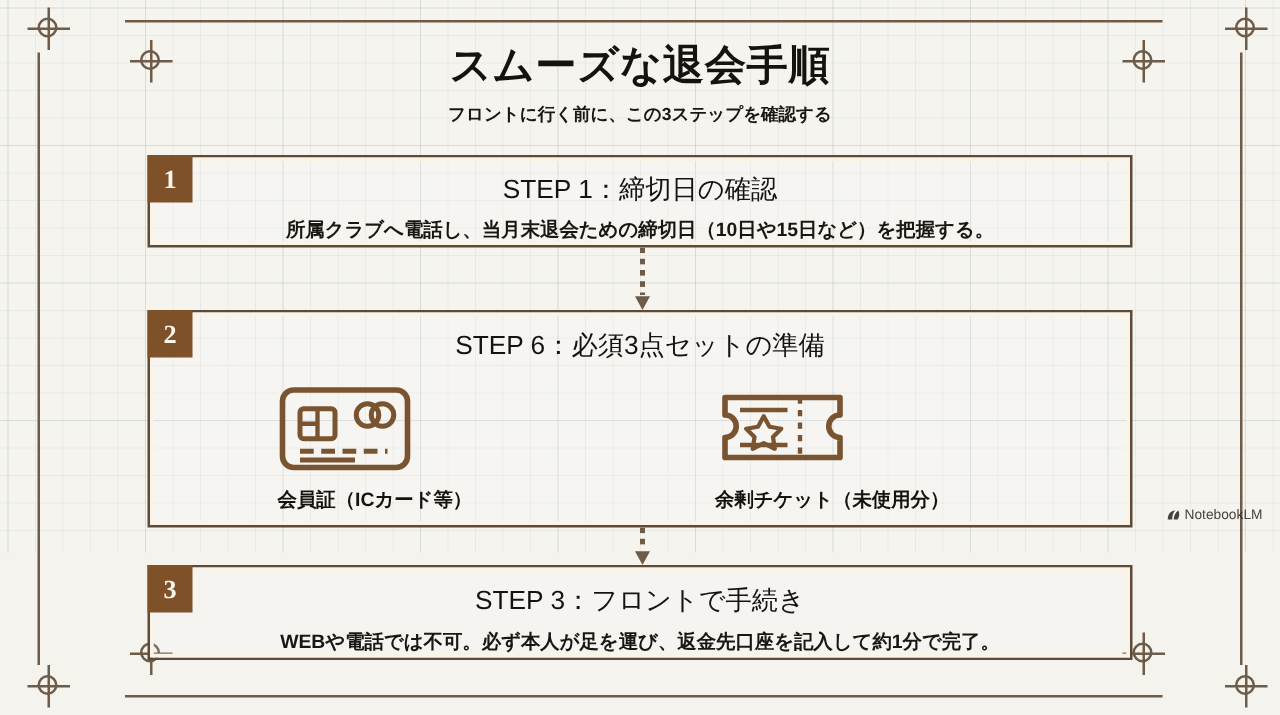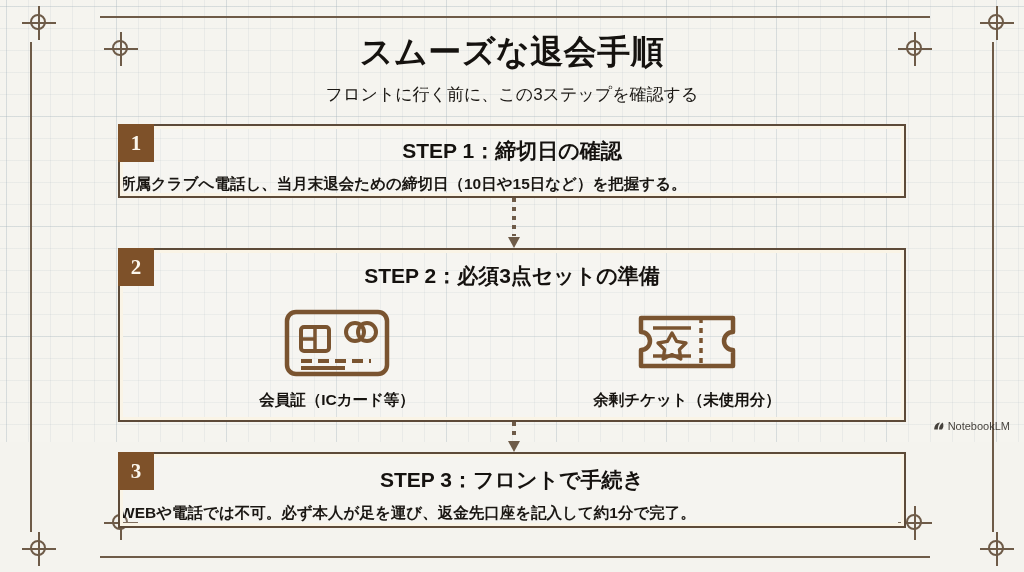--- a/index.html
+++ b/index.html
@@ -86,22 +86,22 @@
     font-size: 33px;
     font-weight: bold;
     color: #15120f;
     letter-spacing: 0.5px;
   }
   .subtitle {
     position: absolute;
     left: 0; top: 83px;
     width: 1024px;
     text-align: center;
-    font-size: 17px;
-    font-weight: normal;
+    font-size: 14px;
+    font-weight: bold;
     color: #1a1713;
   }
 
   
   .step-box {
     position: absolute;
     left: 118px;
     width: 788px;
     box-sizing: border-box;
     border: 2px solid #5d4a38;
@@ -126,47 +126,47 @@
     font-weight: bold;
     display: flex;
     align-items: center;
     justify-content: center;
     z-index: 3;
   }
 
   .step-title {
     text-align: center;
     font-size: 21px;
-    font-weight: bold;
+    font-weight: normal;
     color: #15120f;
   }
   #step1 .step-title { margin-top: 11px; }
   #step3 .step-title { margin-top: 12px; text-align: center; }
   #step2 .step-title { margin-top: 12px; }
 
   .step-desc {
-    text-align: left;
+    text-align: center;
     font-size: 15.5px;
     font-weight: bold;
     color: #1a1713;
     margin-top: 9px;
   }
 
   
   .icon-row {
     display: flex;
     justify-content: space-around;
     align-items: flex-end;
     margin-top: 16px;
     padding: 0 42px;
   }
   .icon-item {
     display: flex;
     flex-direction: column;
-    align-items: center;
+    align-items: flex-start;
     width: 230px;
   }
   .icon-art {
     height: 74px;
     display: flex;
     align-items: center;
     justify-content: center;
   }
   .icon-label {
     margin-top: 10px;
@@ -201,21 +201,21 @@
     width: 0; height: 0;
     border-left: 6px solid transparent;
     border-right: 6px solid transparent;
     border-top: 11px solid #6e5b48;
   }
 
   
   .watermark {
     position: absolute;
     right: 14px;
-    bottom: 10px;
+    bottom: 24px;
     display: flex;
     align-items: center;
     gap: 3px;
     font-size: 11px;
     color: #2e2a25;
     opacity: 0.88;
   }
   .watermark svg { display: block; }
 </style>
 </head>
@@ -278,21 +278,21 @@
     <div class="step-desc">所属クラブへ電話し、当月末退会ための締切日（10日や15日など）を把握する。</div>
   </div>
 
   <div class="connector" id="conn1">
     <div class="dots"></div>
       <div class="arrow"></div>
   </div>
 
   <div class="step-box" id="step2">
     <div class="step-badge">2</div>
-    <div class="step-title">STEP 2：必須3点セットの準備</div>
+    <div class="step-title">STEP 6：必須3点セットの準備</div>
 
     <div class="icon-row">
 
       <div class="icon-item">
         <div class="icon-art">
           <svg width="108" height="70" viewBox="0 0 108 70">
             <rect x="4" y="4" width="100" height="62" rx="9" ry="9" fill="none" stroke="#7a5430" stroke-width="4.5"></rect>
             <rect x="18" y="19" width="28" height="24" rx="3" ry="3" fill="none" stroke="#7a5430" stroke-width="4"></rect>
             <line x1="32" y1="19" x2="32" y2="43" stroke="#7a5430" stroke-width="3.5"></line>
             <line x1="18" y1="31" x2="32" y2="31" stroke="#7a5430" stroke-width="3.5"></line>

